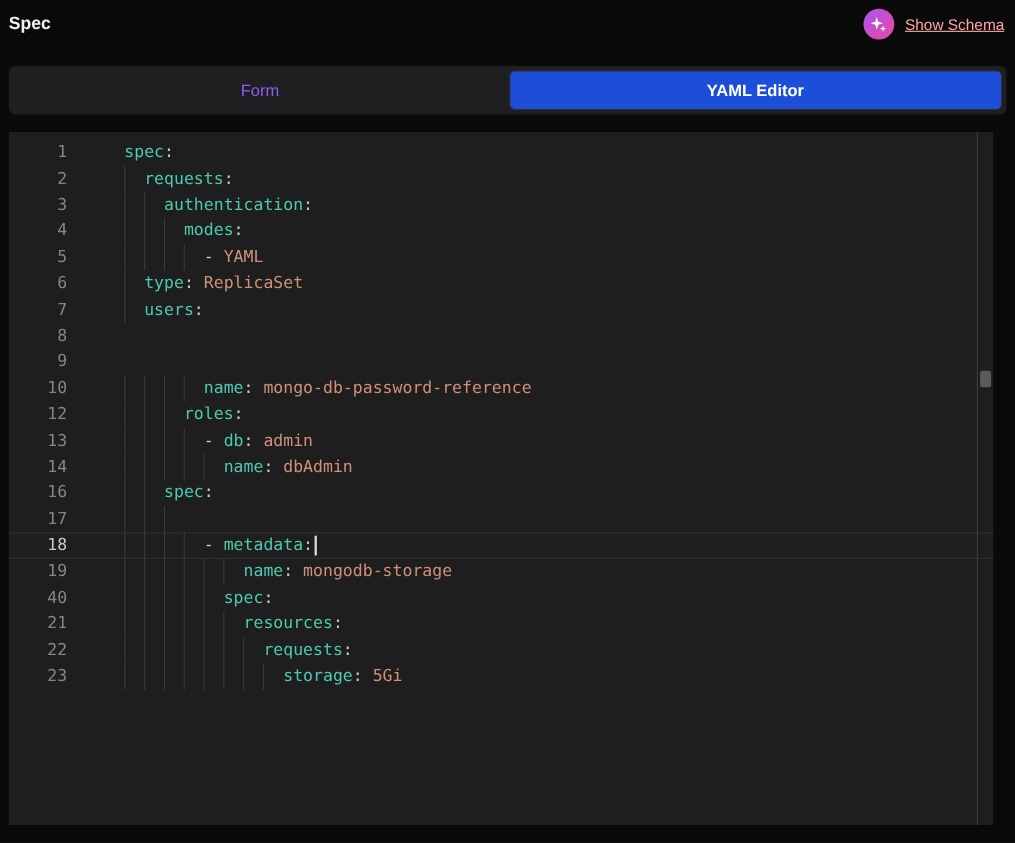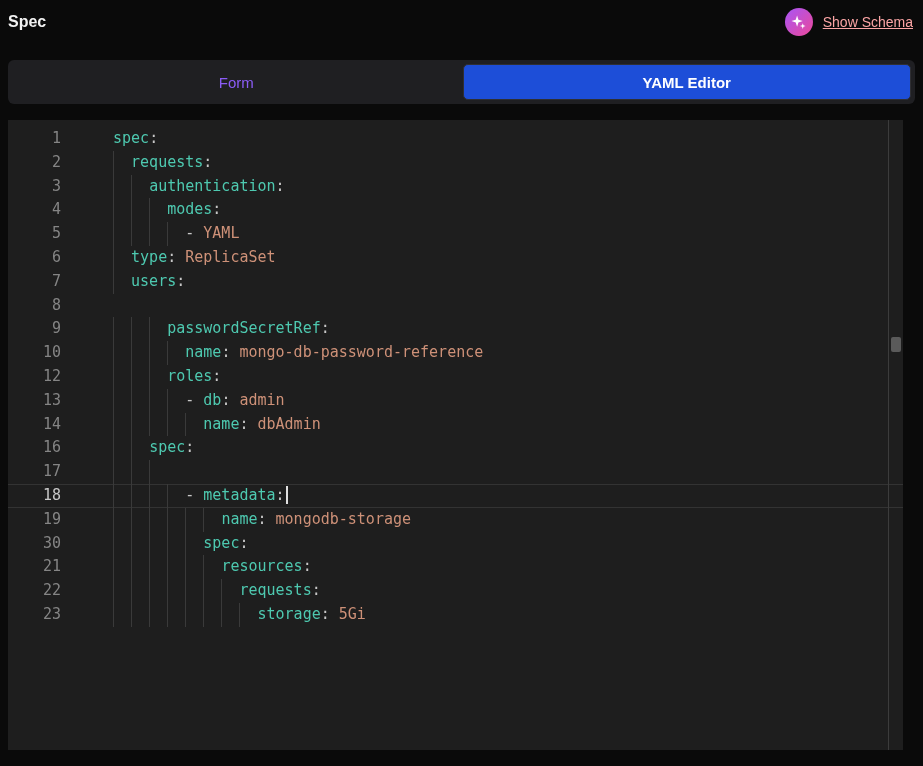--- a/index.html
+++ b/index.html
@@ -158,29 +158,29 @@
 <div class="editor">
   <div class="code-lines">
       <div class="code-line"><span class="ln">1</span><span class="lc"><span><span class="tk-k">spec</span><span class="tk-p">:</span></span></span></div>
       <div class="code-line"><span class="ln">2</span><span class="lc"><span class="guide" style="left: 0ch;"></span><span>  <span class="tk-k">requests</span><span class="tk-p">:</span></span></span></div>
       <div class="code-line"><span class="ln">3</span><span class="lc"><span class="guide" style="left: 0ch;"></span><span class="guide" style="left: 2ch;"></span><span>    <span class="tk-k">authentication</span><span class="tk-p">:</span></span></span></div>
       <div class="code-line"><span class="ln">4</span><span class="lc"><span class="guide" style="left: 0ch;"></span><span class="guide" style="left: 2ch;"></span><span class="guide" style="left: 4ch;"></span><span>      <span class="tk-k">modes</span><span class="tk-p">:</span></span></span></div>
       <div class="code-line"><span class="ln">5</span><span class="lc"><span class="guide" style="left: 0ch;"></span><span class="guide" style="left: 2ch;"></span><span class="guide" style="left: 4ch;"></span><span class="guide" style="left: 6ch;"></span><span>        <span class="tk-d">- </span><span class="tk-v">YAML</span></span></span></div>
       <div class="code-line"><span class="ln">6</span><span class="lc"><span class="guide" style="left: 0ch;"></span><span>  <span class="tk-k">type</span><span class="tk-p">: </span><span class="tk-v">ReplicaSet</span></span></span></div>
       <div class="code-line"><span class="ln">7</span><span class="lc"><span class="guide" style="left: 0ch;"></span><span>  <span class="tk-k">users</span><span class="tk-p">:</span></span></span></div>
       <div class="code-line"><span class="ln">8</span></div>
-      <div class="code-line"><span class="ln">9</span><span class="lc"><span class="guide" style="left: 0ch;"></span><span class="guide" style="left: 2ch;"></span><span class="guide" style="left: 4ch;"></span><span>      <span class="tk-k">passwordSecretRef</span><span class="tk-p">:</span></span></span></div>
+      <div class="code-line"><span class="ln">9</span></div>
       <div class="code-line"><span class="ln">10</span><span class="lc"><span class="guide" style="left: 0ch;"></span><span class="guide" style="left: 2ch;"></span><span class="guide" style="left: 4ch;"></span><span class="guide" style="left: 6ch;"></span><span>        <span class="tk-k">name</span><span class="tk-p">: </span><span class="tk-v">mongo-db-password-reference</span></span></span></div>
       <div class="code-line"><span class="ln">12</span><span class="lc"><span class="guide" style="left: 0ch;"></span><span class="guide" style="left: 2ch;"></span><span class="guide" style="left: 4ch;"></span><span>      <span class="tk-k">roles</span><span class="tk-p">:</span></span></span></div>
       <div class="code-line"><span class="ln">13</span><span class="lc"><span class="guide" style="left: 0ch;"></span><span class="guide" style="left: 2ch;"></span><span class="guide" style="left: 4ch;"></span><span class="guide" style="left: 6ch;"></span><span>        <span class="tk-d">- </span><span class="tk-k">db</span><span class="tk-p">: </span><span class="tk-v">admin</span></span></span></div>
       <div class="code-line"><span class="ln">14</span><span class="lc"><span class="guide" style="left: 0ch;"></span><span class="guide" style="left: 2ch;"></span><span class="guide" style="left: 4ch;"></span><span class="guide" style="left: 6ch;"></span><span class="guide" style="left: 8ch;"></span><span>          <span class="tk-k">name</span><span class="tk-p">: </span><span class="tk-v">dbAdmin</span></span></span></div>
       <div class="code-line"><span class="ln">16</span><span class="lc"><span class="guide" style="left: 0ch;"></span><span class="guide" style="left: 2ch;"></span><span>    <span class="tk-k">spec</span><span class="tk-p">:</span></span></span></div>
       <div class="code-line"><span class="ln">17</span><span class="lc"><span class="guide" style="left: 0ch;"></span><span class="guide" style="left: 2ch;"></span><span class="guide" style="left: 4ch;"></span></span></div>
       <div class="code-line active"><span class="ln">18</span><span class="lc"><span class="guide" style="left: 0ch;"></span><span class="guide" style="left: 2ch;"></span><span class="guide" style="left: 4ch;"></span><span class="guide" style="left: 6ch;"></span><span>        <span class="tk-d">- </span><span class="tk-k">metadata</span><span class="tk-p">:</span><span class="cursor"></span></span></span></div>
       <div class="code-line"><span class="ln">19</span><span class="lc"><span class="guide" style="left: 0ch;"></span><span class="guide" style="left: 2ch;"></span><span class="guide" style="left: 4ch;"></span><span class="guide" style="left: 6ch;"></span><span class="guide" style="left: 8ch;"></span><span class="guide" style="left: 10ch;"></span><span>            <span class="tk-k">name</span><span class="tk-p">: </span><span class="tk-v">mongodb-storage</span></span></span></div>
-      <div class="code-line"><span class="ln">30</span><span class="lc"><span class="guide" style="left: 0ch;"></span><span class="guide" style="left: 2ch;"></span><span class="guide" style="left: 4ch;"></span><span class="guide" style="left: 6ch;"></span><span class="guide" style="left: 8ch;"></span><span>          <span class="tk-k">spec</span><span class="tk-p">:</span></span></span></div>
+      <div class="code-line"><span class="ln">40</span><span class="lc"><span class="guide" style="left: 0ch;"></span><span class="guide" style="left: 2ch;"></span><span class="guide" style="left: 4ch;"></span><span class="guide" style="left: 6ch;"></span><span class="guide" style="left: 8ch;"></span><span>          <span class="tk-k">spec</span><span class="tk-p">:</span></span></span></div>
       <div class="code-line"><span class="ln">21</span><span class="lc"><span class="guide" style="left: 0ch;"></span><span class="guide" style="left: 2ch;"></span><span class="guide" style="left: 4ch;"></span><span class="guide" style="left: 6ch;"></span><span class="guide" style="left: 8ch;"></span><span class="guide" style="left: 10ch;"></span><span>            <span class="tk-k">resources</span><span class="tk-p">:</span></span></span></div>
       <div class="code-line"><span class="ln">22</span><span class="lc"><span class="guide" style="left: 0ch;"></span><span class="guide" style="left: 2ch;"></span><span class="guide" style="left: 4ch;"></span><span class="guide" style="left: 6ch;"></span><span class="guide" style="left: 8ch;"></span><span class="guide" style="left: 10ch;"></span><span class="guide" style="left: 12ch;"></span><span>              <span class="tk-k">requests</span><span class="tk-p">:</span></span></span></div>
       <div class="code-line"><span class="ln">23</span><span class="lc"><span class="guide" style="left: 0ch;"></span><span class="guide" style="left: 2ch;"></span><span class="guide" style="left: 4ch;"></span><span class="guide" style="left: 6ch;"></span><span class="guide" style="left: 8ch;"></span><span class="guide" style="left: 10ch;"></span><span class="guide" style="left: 12ch;"></span><span class="guide" style="left: 14ch;"></span><span>                <span class="tk-k">storage</span><span class="tk-p">: </span><span class="tk-v">5Gi</span></span></span></div>
     </div>
   <div class="scroll-divider"></div>
   <div class="scroll-thumb"></div>
 </div>
 
 </body></html>

